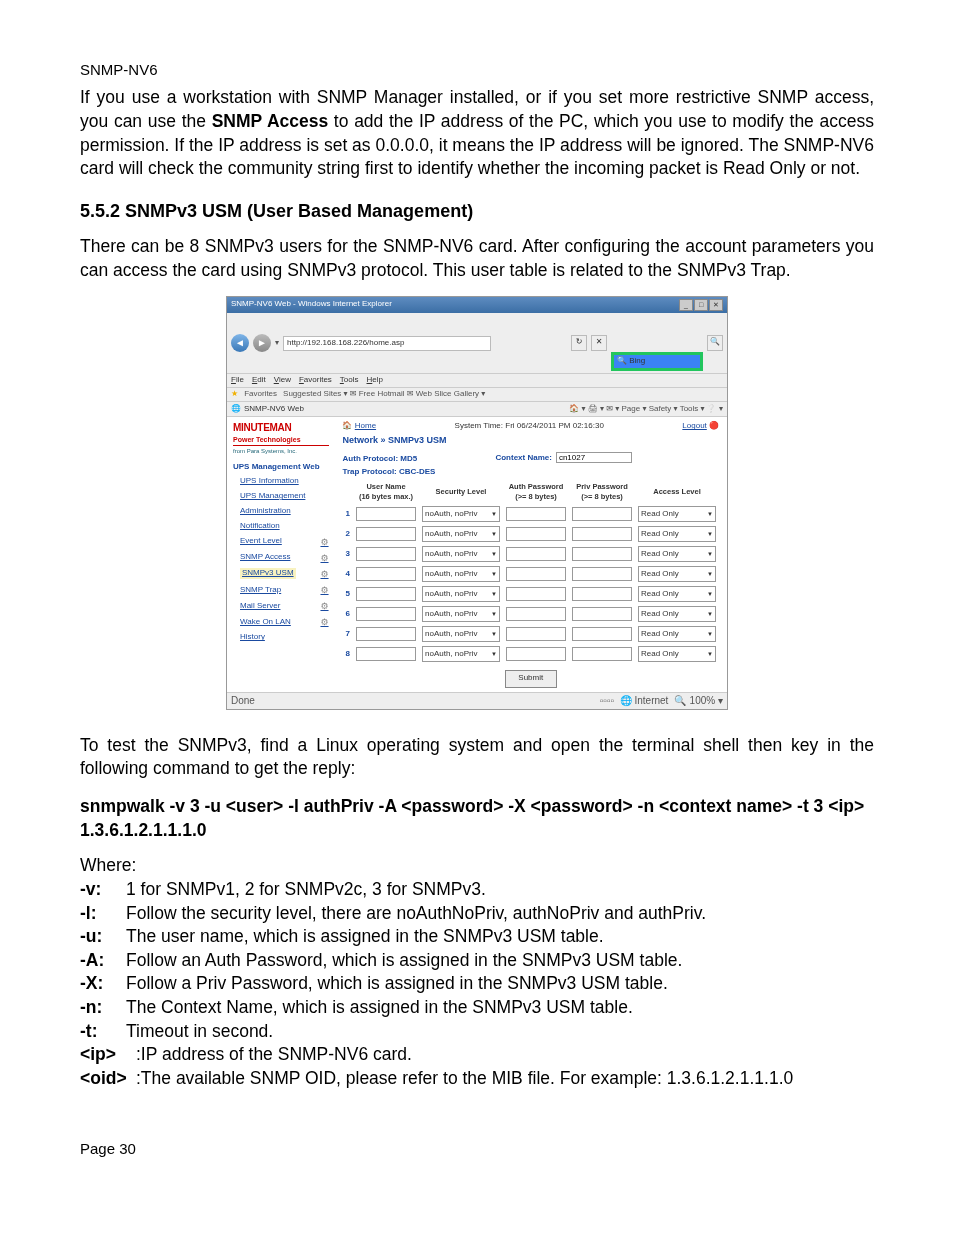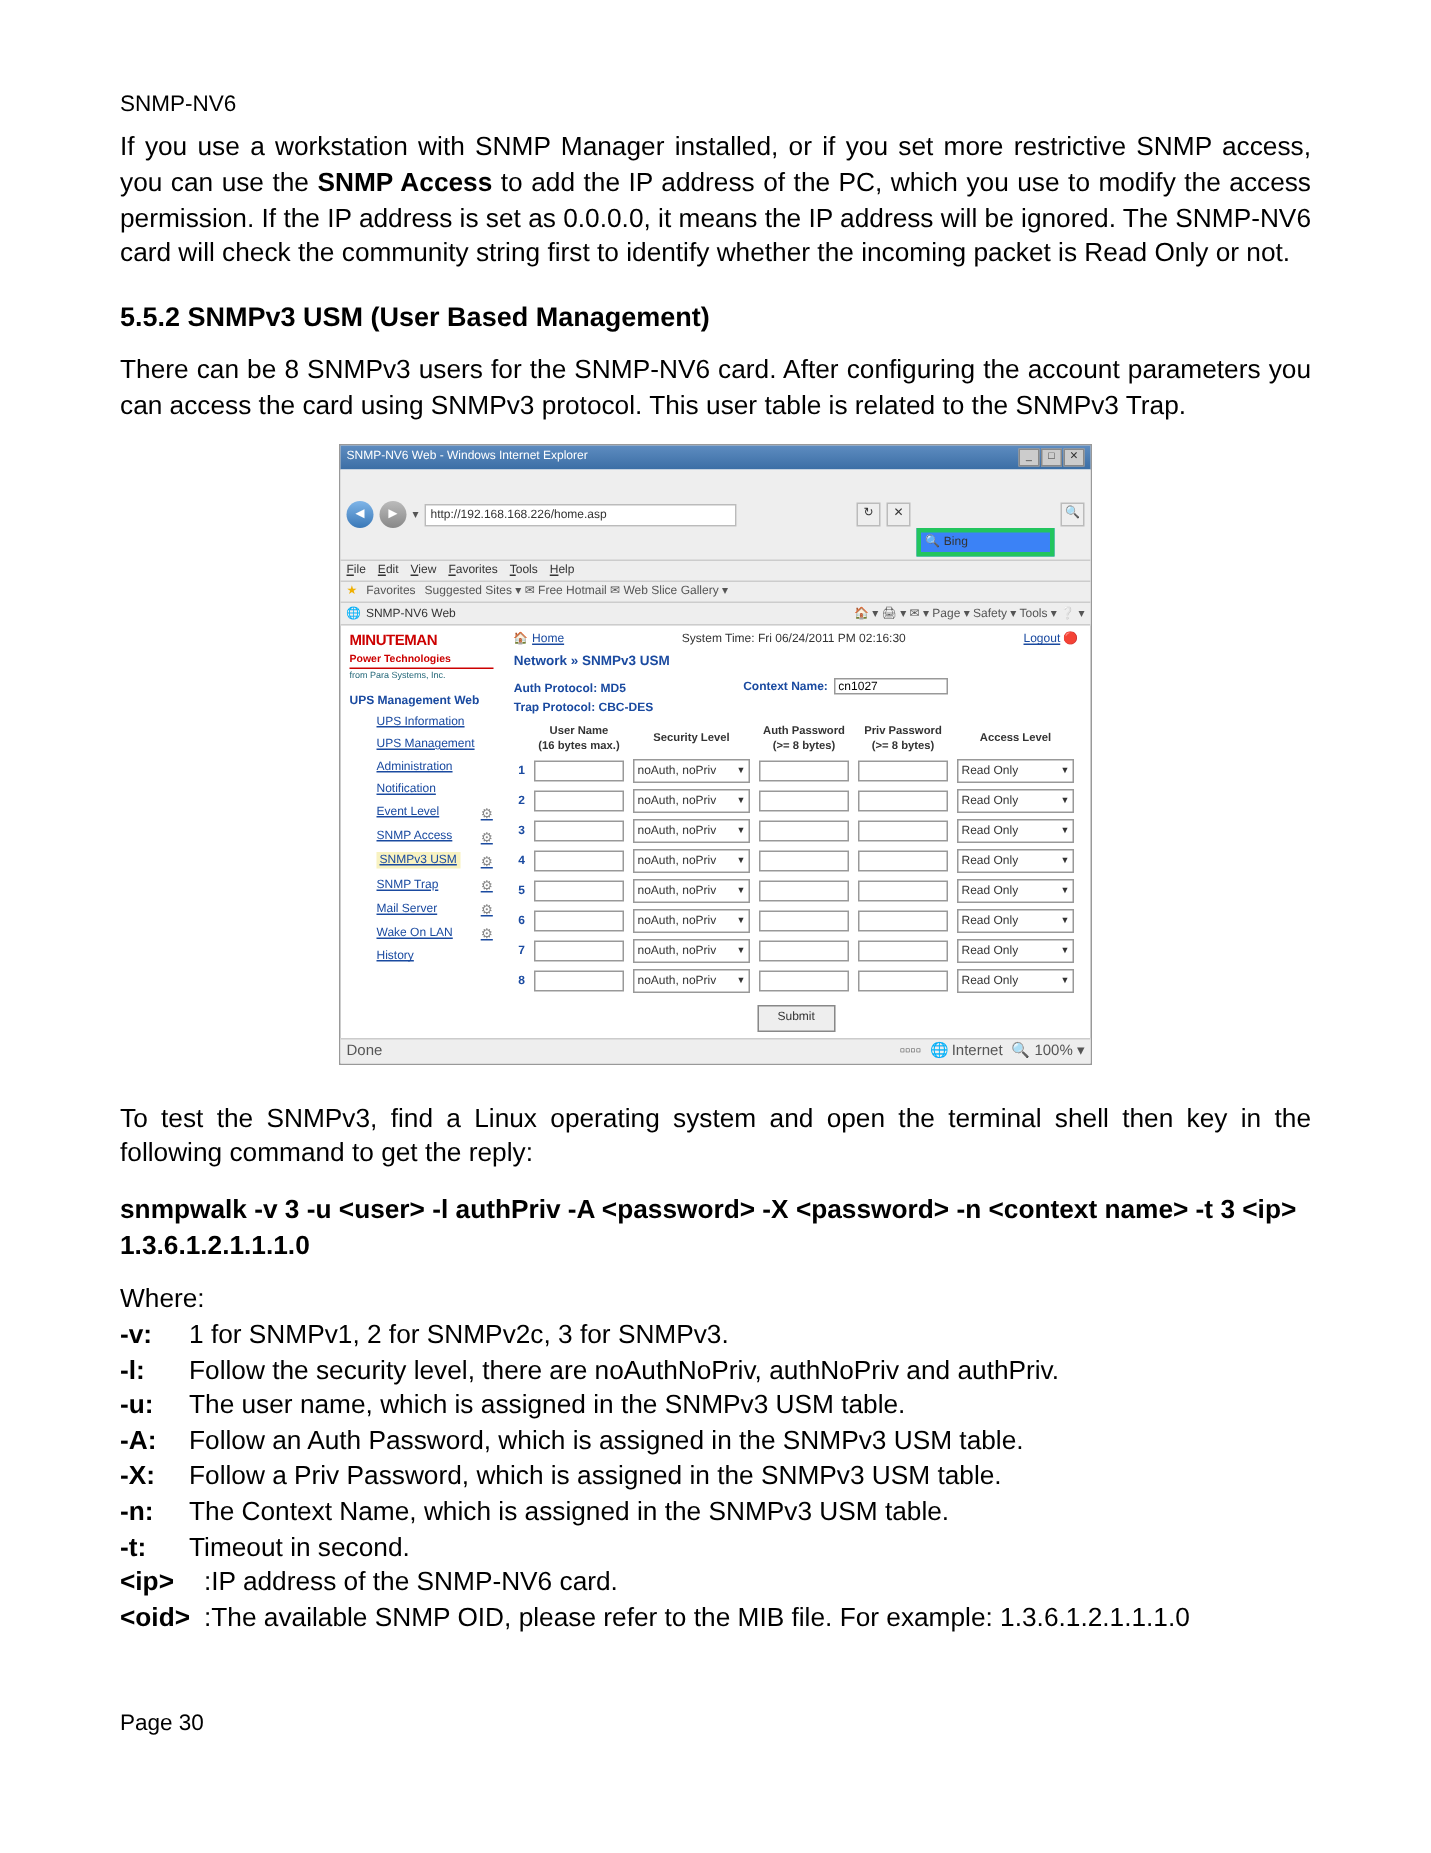--- a/index.html
+++ b/index.html
@@ -76,21 +76,21 @@
   .ss-toolbar-r { color:#555; }
   .ss-content { display:flex; min-height:220px; }
   .ss-sidebar {
     width:96px; padding:4px 6px;
     border-right: 0;
   }
   .ss-logo1 { color:#c00; font-weight:bold; font-size:10px; letter-spacing:-0.3px;}
   .ss-logo2 { color:#c00; font-size:7px; font-weight:bold; border-bottom:1px solid #c00; padding-bottom:1px;}
   .ss-logo3 { color:#267; font-size:6px; margin-top:1px; }
   .ss-sec { color:#1a4aa0; font-weight:bold; margin-top:6px; font-size:8px;}
-  .ss-link { color:#1a4aa0; text-decoration:underline; margin: 4px 0 0 18px; display:flex; justify-content:space-between; align-items:center; font-size:8px;}
+  .ss-link { color:#1a4aa0; text-decoration:underline; margin: 4px 0 0 7px; display:flex; justify-content:space-between; align-items:center; font-size:8px;}
   .ss-link .gear { color:#888; text-decoration:none; font-size:9px;}
   .ss-sel { background:#f8f2c0; padding:0 2px; }
   .ss-main { flex:1; padding: 4px 8px; font-size:8px; }
   .ss-topline { display:flex; justify-content:space-between; }
   .ss-home { color:#1a4aa0; text-decoration:underline; }
   .ss-bc { color:#1a4aa0; font-weight:bold; margin:2px 0 6px 0; font-size:9px;}
   .ss-proto { color:#1a4aa0; font-weight:bold; margin:2px 0;}
   table.ss-tbl { width:100%; border-collapse: collapse; font-size:8px;}
   table.ss-tbl th { font-weight:bold; text-align:center; padding:2px 2px; font-size:7.5px;}
   table.ss-tbl td { padding:2px 3px; text-align:left; vertical-align:middle;}

